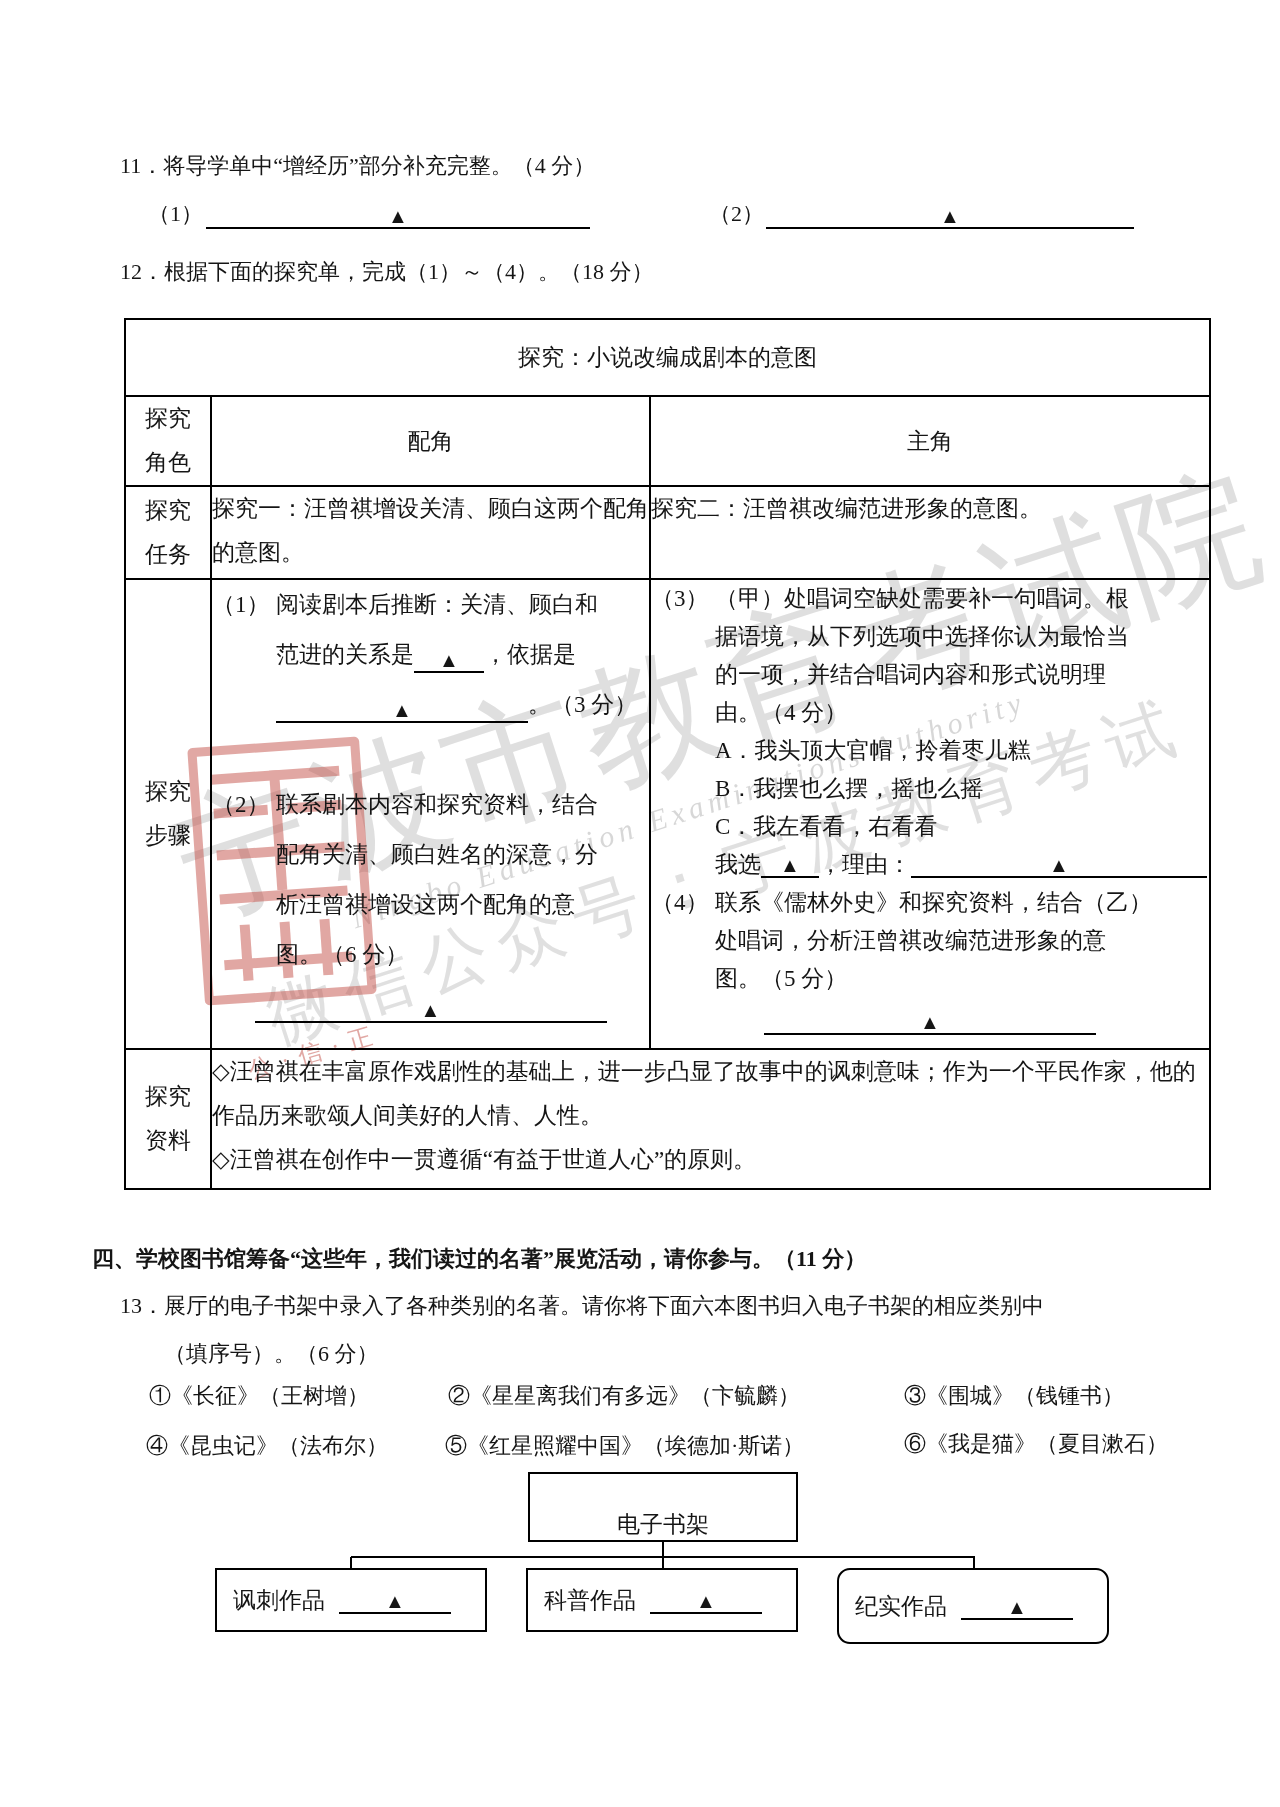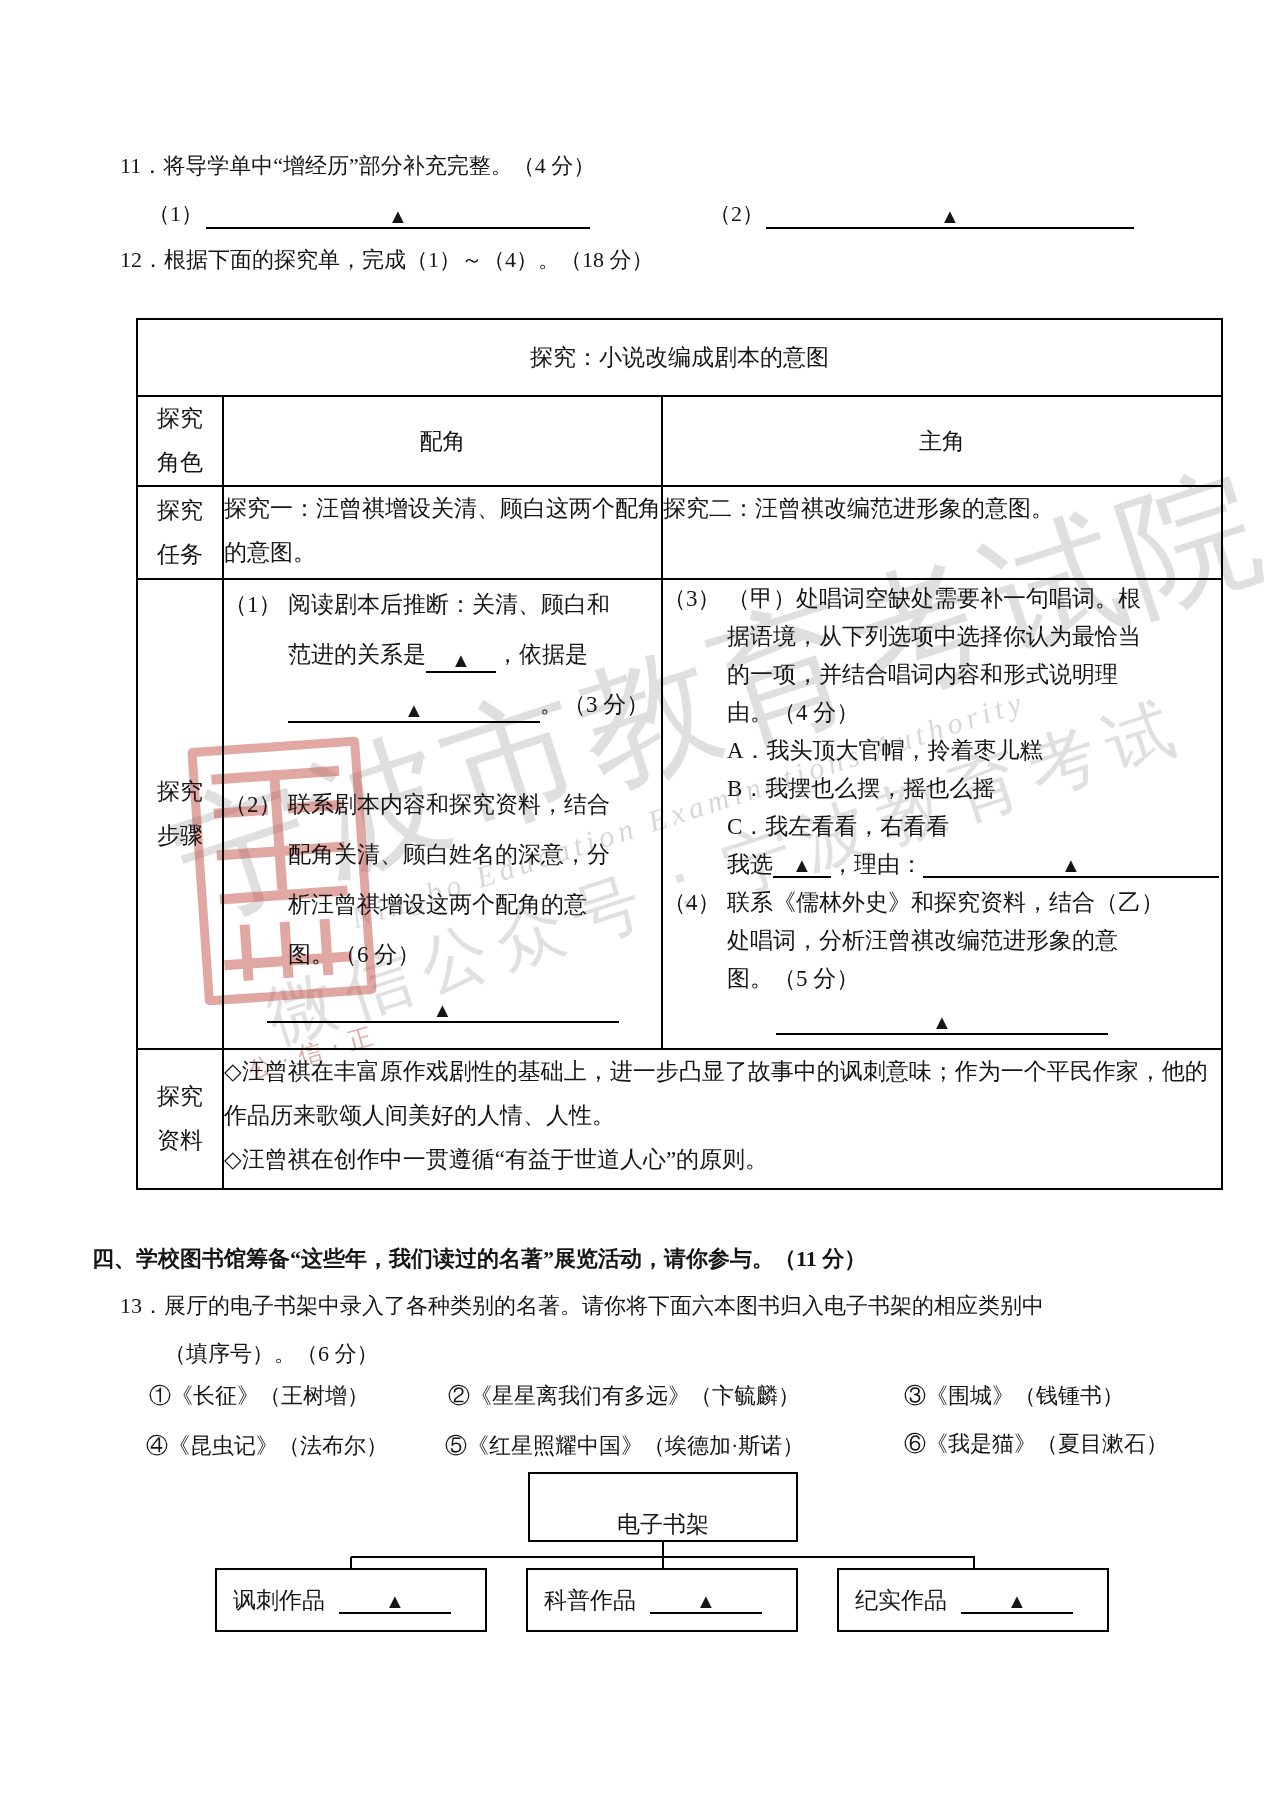--- a/index.html
+++ b/index.html
@@ -71,23 +71,23 @@
 <div class="wm-red">公·信·正</div>
 
 <div id="content">
 
   <div class="abs fs" style="left:120px;top:150px;">11．将导学单中“增经历”部分补充完整。（4 分）</div>
   <span class="abs fs" style="left:148px;top:198px;">（1）</span>
   <span class="abs blank" style="left:206px;top:202px;width:384px;">▲</span>
   <span class="abs fs" style="left:709px;top:198px;">（2）</span>
   <span class="abs blank" style="left:766px;top:202px;width:368px;">▲</span>
 
-  <div class="abs fs" style="left:120px;top:244px;">12．根据下面的探究单，完成（1）～（4）。（18 分）</div>
+  <div class="abs fs" style="left:120px;top:256px;">12．根据下面的探究单，完成（1）～（4）。（18 分）</div>
 
-  <table class="exp abs" style="left:136px;top:318px;width:1085px;">
+  <table class="exp abs" style="left:124px;top:318px;width:1085px;">
     <colgroup>
         <col style="width:86px">
         <col style="width:439px">
         <col style="width:560px">
       </colgroup>
     <tbody>
         <tr style="height:77px;">
       <td colspan="3" class="cell-title">探究：小说改编成剧本的意图</td>
     </tr>
     <tr style="height:87px;">
@@ -169,18 +169,18 @@
   <div class="abs connector" style="left:973px;top:1557px;width:2px;height:12px;"></div>
 
   <div class="abs shelfbox catbox" style="left:215px;top:1568px;width:272px;height:64px;">
     <span>讽刺作品</span>
     <span class="blank" style="width:112px;">▲</span>
   </div>
   <div class="abs shelfbox catbox" style="left:526px;top:1568px;width:272px;height:64px;">
     <span>科普作品</span>
     <span class="blank" style="width:112px;">▲</span>
   </div>
-  <div class="abs shelfbox catbox" style="left:837px;top:1568px;width:272px;height:64px;">
+  <div class="abs shelfbox catbox" style="left:837px;top:1568px;width:272px;height:76px;border-radius:13px;">
     <span>纪实作品</span>
     <span class="blank" style="width:112px;">▲</span>
   </div>
 
 </div>
 
 </body></html>

